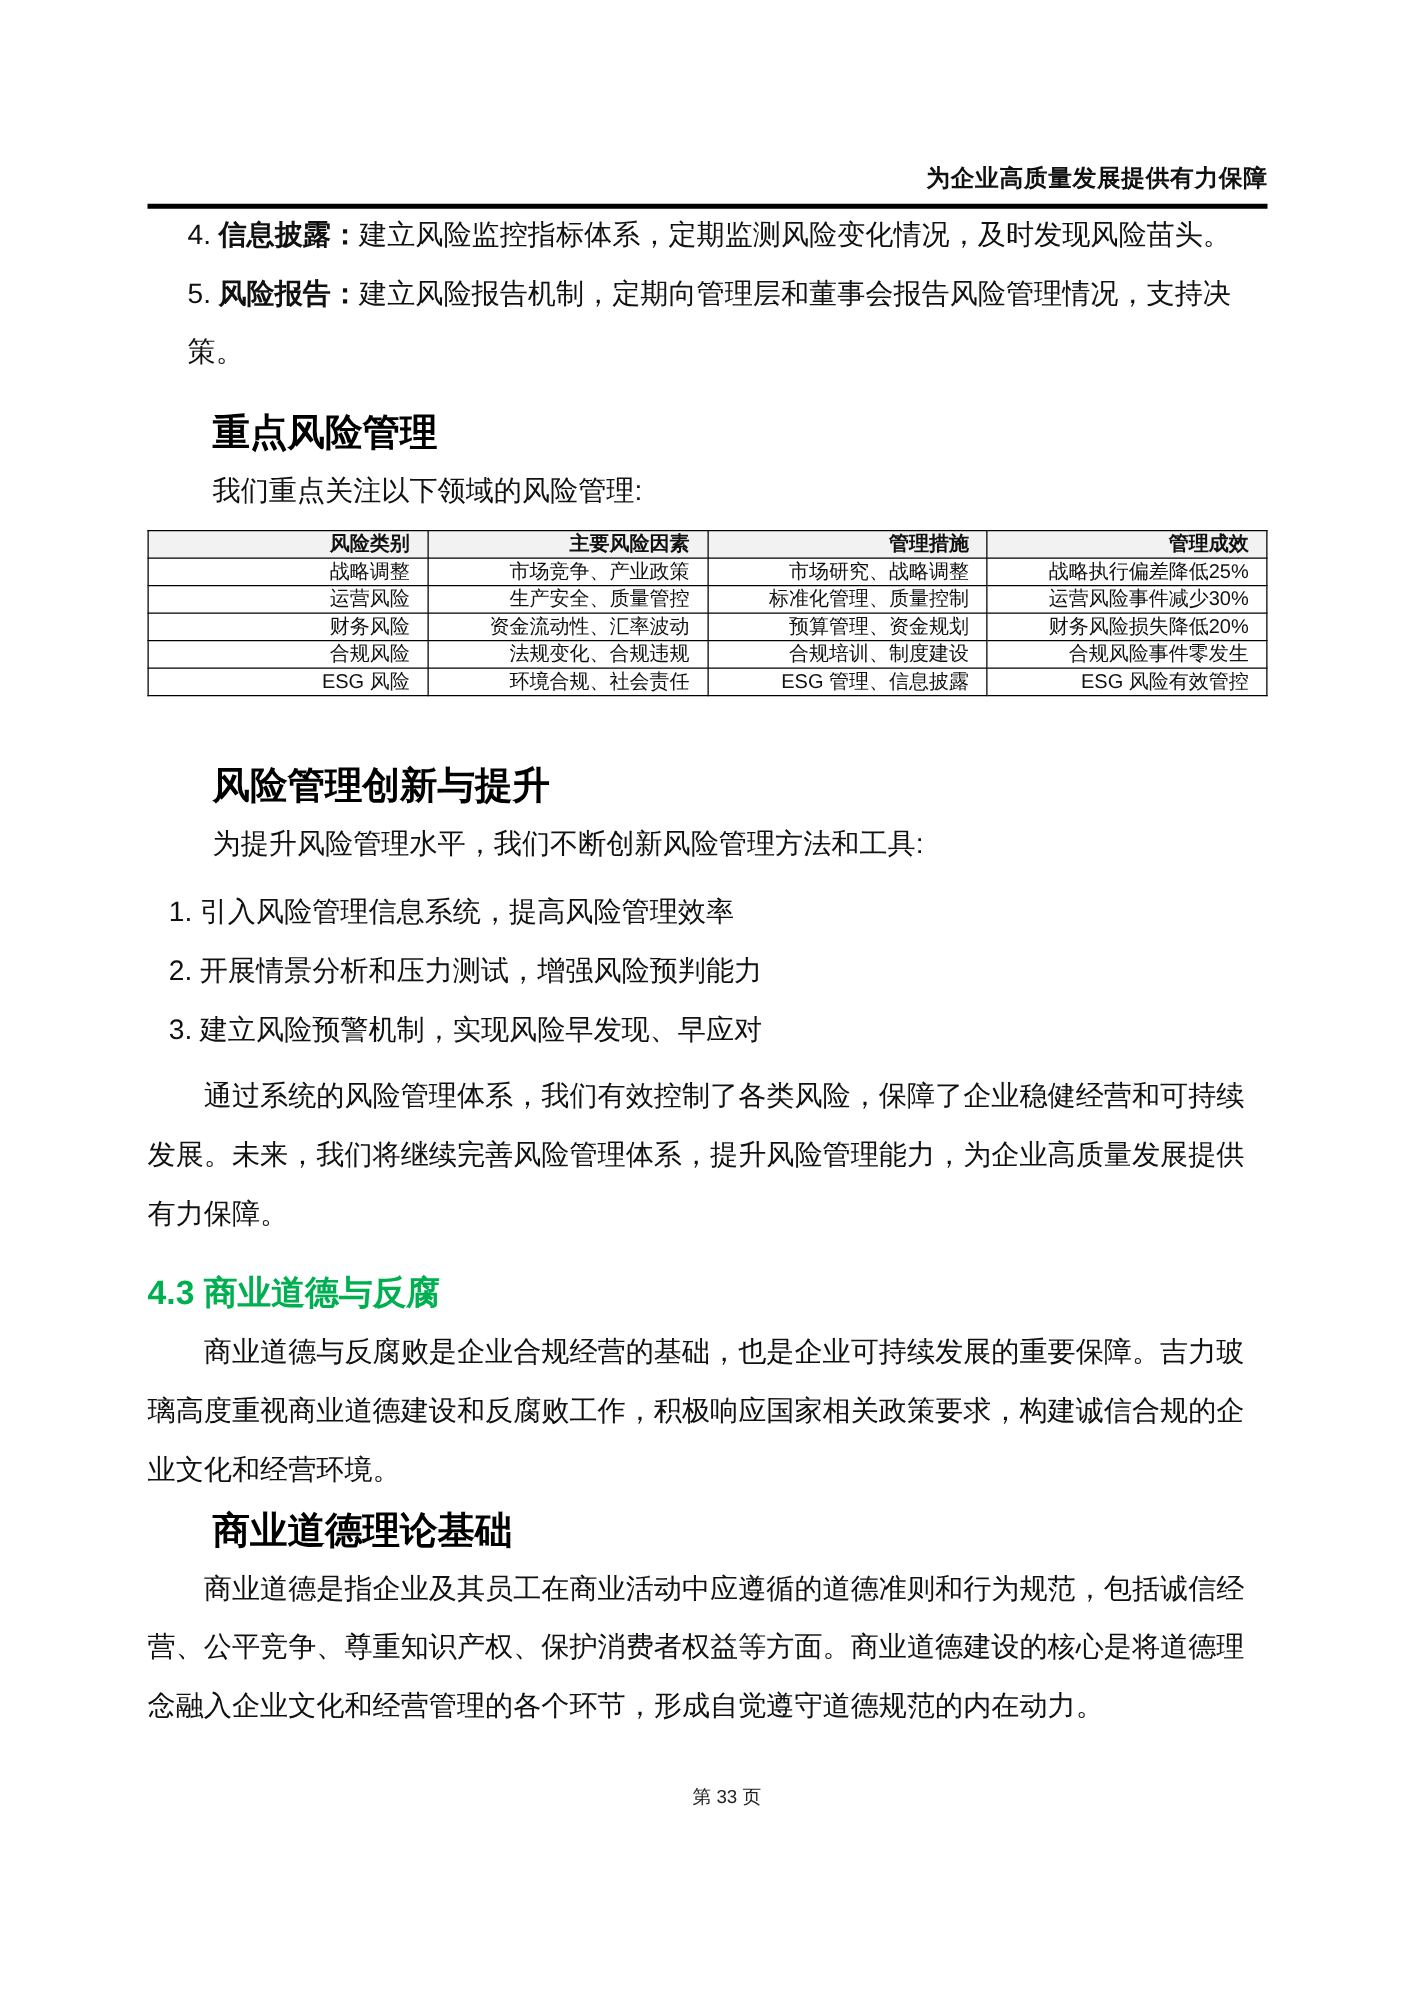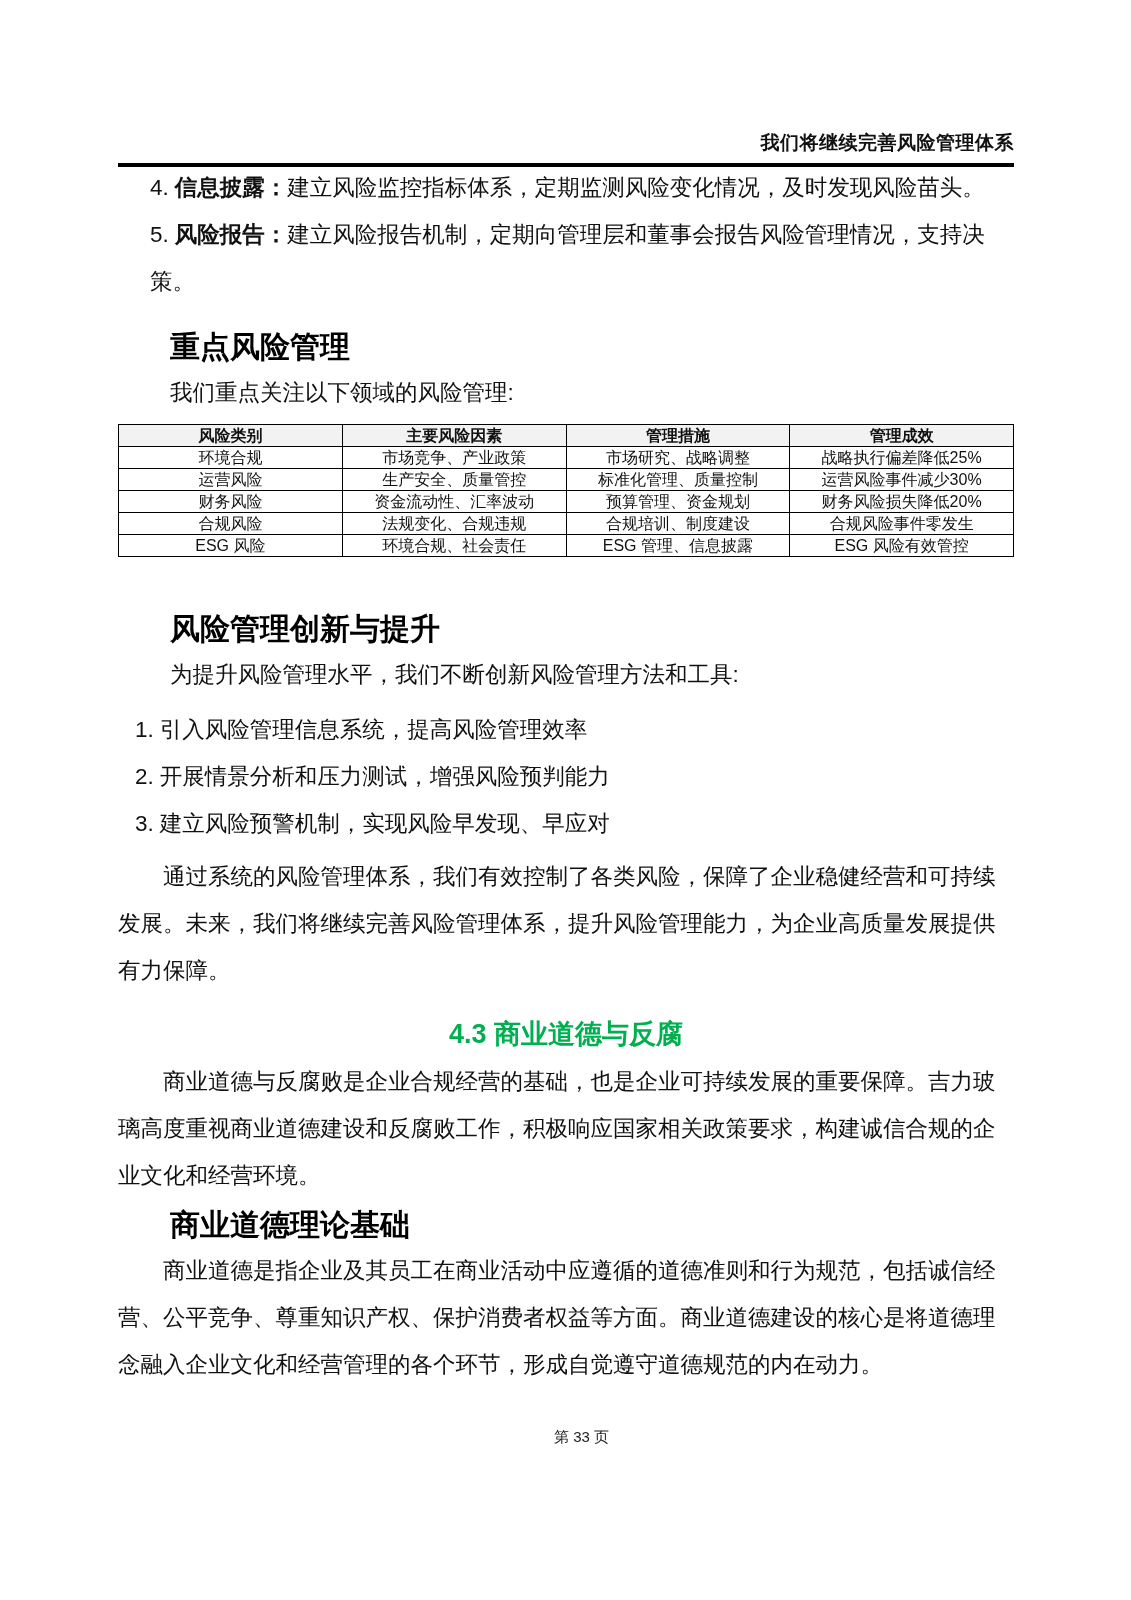--- a/index.html
+++ b/index.html
@@ -39,46 +39,45 @@
   p.para{margin:6px 0 0 0;text-indent:45px;}
   p.para.ind52{text-indent:52px;}
   
   table.risk{
     width:100%;border-collapse:collapse;margin-top:8px;
     font-size:16px;line-height:16px;
     table-layout:fixed;
   }
   table.risk th,table.risk td{
     border:1px solid #000;
-    text-align:center;vertical-align:middle;
+    text-align:right;vertical-align:middle;
     padding:2px 14px;height:17px;
     word-break:break-all;
   }
   table.risk th{background:#f2f2f2;font-weight:700;}
   
   .numlist{margin-top:8px;}
   .numlist .olitem{padding-left:17px;}
   
   h2.green{
     font-size:27px;line-height:36px;font-weight:700;
     margin:22px 0 0 0;
-    text-align:center;
   }
   
   .footer{
     position:absolute;left:16px;top:1428px;width:1131px;
     text-align:center;font-size:15px;color:#222;
   }
 </style>
 </head>
 <body>
 
 <div class="page">
 
-  <div class="header">我们将继续完善风险管理体系</div>
+  <div class="header">为企业高质量发展提供有力保障</div>
 
   <div class="body">
 
     <div class="olitem">
       <span class="num">4.</span><span class="lbl">信息披露：</span><span>建立风险监控指标体系，定期监测风险变化情况，及时发现风险苗头。</span>
     </div>
     <div class="olitem">
       <span class="num">5.</span><span class="lbl">风险报告：</span><span>建立风险报告机制，定期向管理层和董事会报告风险管理情况，支持决策。</span>
     </div>
 
@@ -89,21 +88,21 @@
       <thead>
         <tr>
           <th>风险类别</th>
           <th>主要风险因素</th>
           <th>管理措施</th>
           <th>管理成效</th>
         </tr>
       </thead>
       <tbody>
         <tr>
-          <td>环境合规</td>
+          <td>战略调整</td>
           <td>市场竞争、产业政策</td>
           <td>市场研究、战略调整</td>
           <td>战略执行偏差降低25%</td>
         </tr>
         <tr>
           <td>运营风险</td>
           <td>生产安全、质量管控</td>
           <td>标准化管理、质量控制</td>
           <td>运营风险事件减少30%</td>
         </tr>

